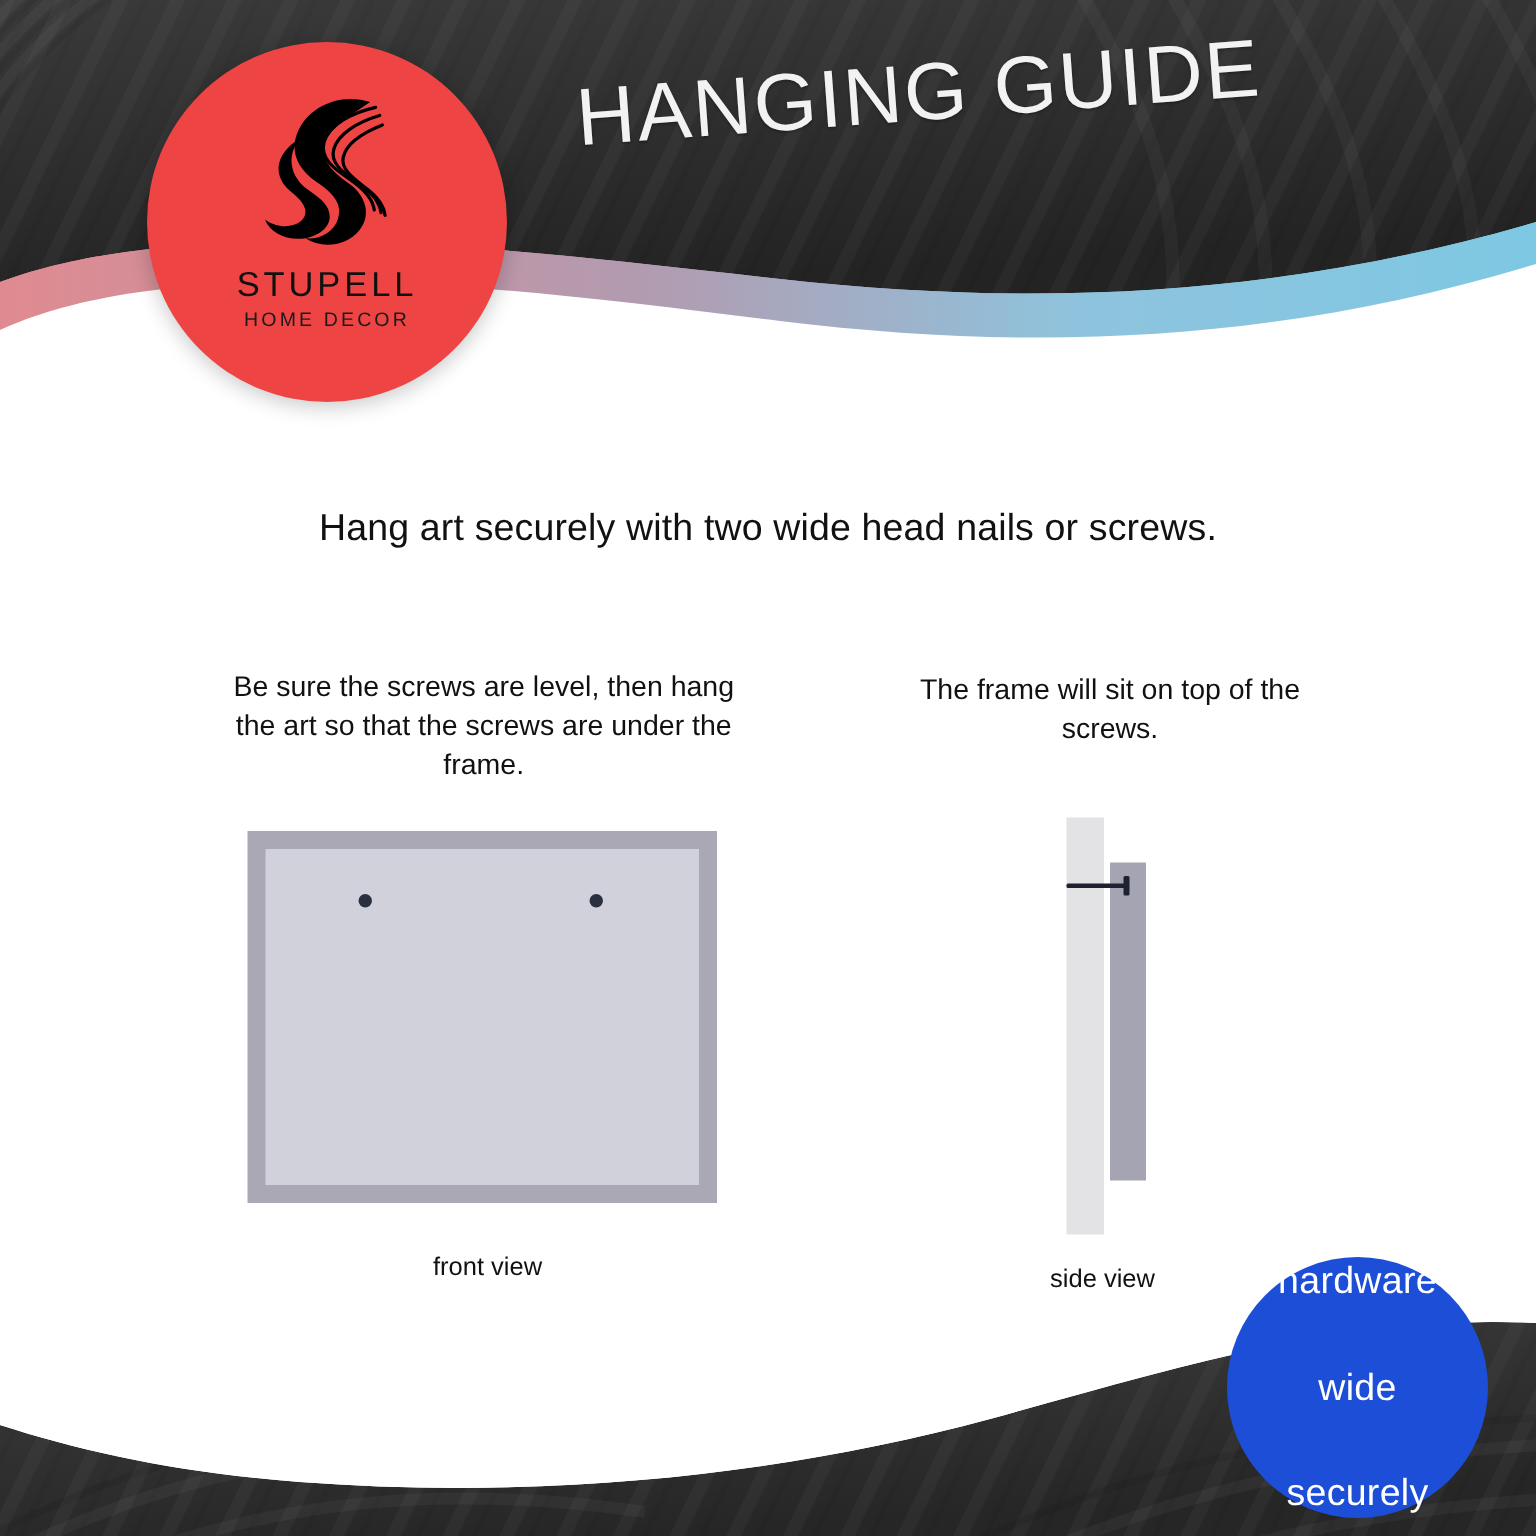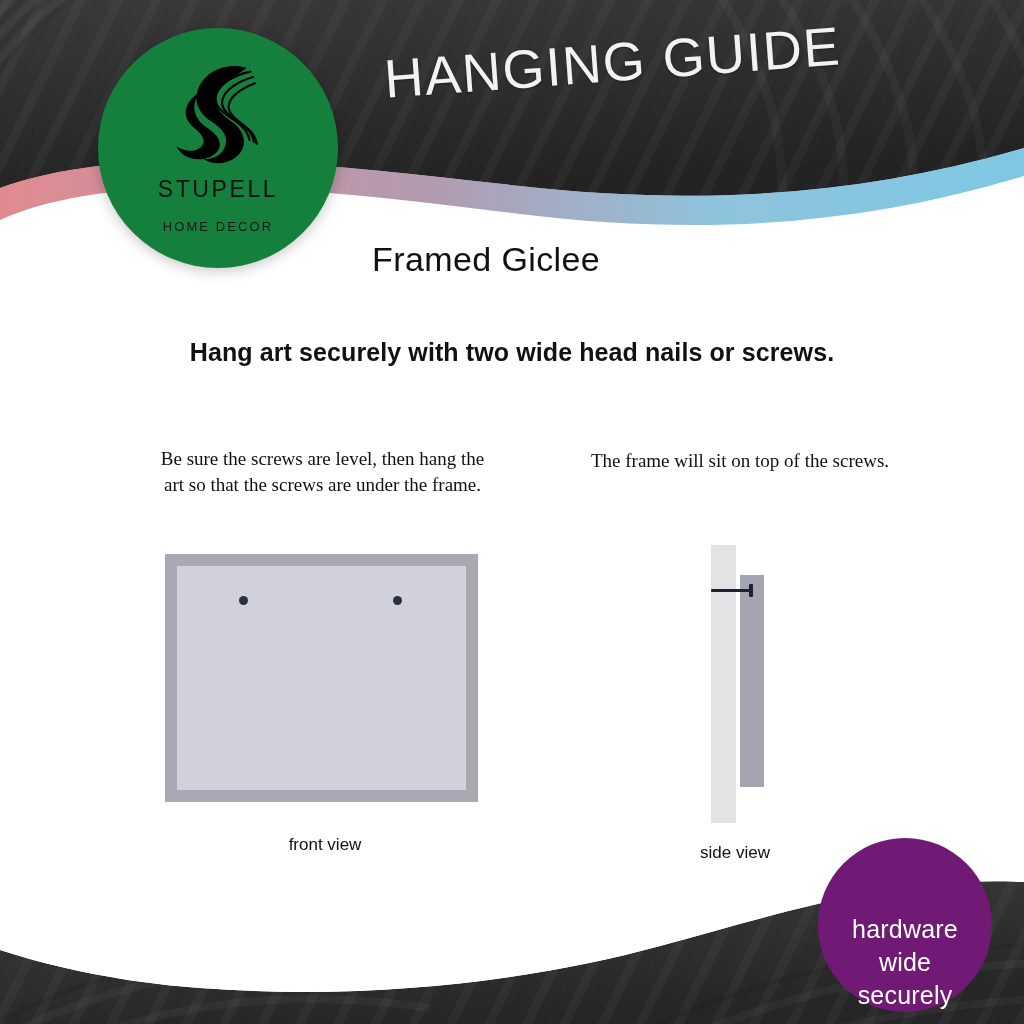--- a/index.html
+++ b/index.html
@@ -33,55 +33,54 @@
     white-space:nowrap;
     text-shadow:0 1px 2px rgba(0,0,0,.35);
   }
 
   
   .logo-badge{
     position:absolute;
     left:98px;top:28px;
     width:240px;height:240px;
     border-radius:50%;
-    background:#15803d;
+    background:#ef4444;
     box-shadow:0 3px 14px rgba(0,0,0,.22);
     display:flex;flex-direction:column;
     align-items:center;justify-content:flex-start;
     padding-top:26px;
     box-sizing:border-box;
     z-index:6;
   }
   .logo-mark{width:108px;height:118px;display:block;}
   .logo-name{
     font-size:23px;letter-spacing:2.6px;color:#111;
     margin-top:4px;font-weight:400;
   }
   .logo-sub{
     font-size:13px;letter-spacing:2.1px;color:#1a1a1a;
-    margin-top:16px;font-weight:400;
+    margin-top:2px;font-weight:400;
   }
 
   
   .subtitle{
     position:absolute;left:372px;top:240px;
     font-size:34px;color:#111;font-weight:400;letter-spacing:.4px;
   }
   .lead{
     position:absolute;left:0;top:338px;width:1024px;
     text-align:center;font-size:25px;color:#111;
     letter-spacing:.1px;
   }
-  .lead span{display:inline-block;font-weight:bold;}
+  .lead span{display:inline-block;}
 
   .caption{
     position:absolute;
     font-size:19px;line-height:26px;color:#111;
     text-align:center;
-    font-family:Liberation Serif, serif;
   }
   .caption-left{left:150px;top:446px;width:345px;}
   .caption-right{left:590px;top:448px;width:300px;}
 
   .viewlabel{
     position:absolute;font-size:17px;color:#111;text-align:center;
   }
   .viewlabel-left{left:180px;top:835px;width:290px;}
   .viewlabel-right{left:610px;top:843px;width:250px;}
 
@@ -127,23 +126,23 @@
   }
   .nail-head{
     position:absolute;left:38px;top:-3px;width:4px;height:13px;
     background:#1d2130;border-radius:1px;
   }
 
   
   .hw-badge{
     position:absolute;left:818px;top:838px;
     width:174px;height:174px;border-radius:50%;
-    background:#701a75;
+    background:#1d4ed8;
     display:flex;flex-direction:column;
-    align-items:center;justify-content:flex-end;
+    align-items:center;justify-content:space-between;
     z-index:7;
     color:#ffffff;
     font-size:25px;line-height:33px;
     text-align:center;
     letter-spacing:.2px;
   }
 </style>
 </head>
 <body>
 
@@ -245,21 +244,20 @@
         <path d="M101,32 C86,38 74,46 72,56 C70,65 80,72 89,79 C97,85 102,91 103,99"></path>
       </g>
       <path fill="#000000" d="M40,42 C30,54 32,70 46,80 C56,87 62,92 62,100
         C62,108 54,114 44,116 C30,118 18,112 14,102 C22,108 34,109 41,103
         C47,97 44,90 34,82 C20,71 20,54 40,42 Z"></path>
     </svg>
     <div class="logo-name">STUPELL</div>
     <div class="logo-sub">HOME DECOR</div>
   </div>
 
-  <div class="subtitle">Framed Giclee</div>
 
   <div class="lead">
     <span>Hang art securely with two wide head nails or screws.</span>
   </div>
 
   <div class="caption caption-left">Be sure the screws are level, then hang the art so that the screws are under the frame.</div>
   <div class="caption caption-right">The frame will sit on top of the screws.</div>
 
   <div class="front-view">
     <div class="front-view-inner">

